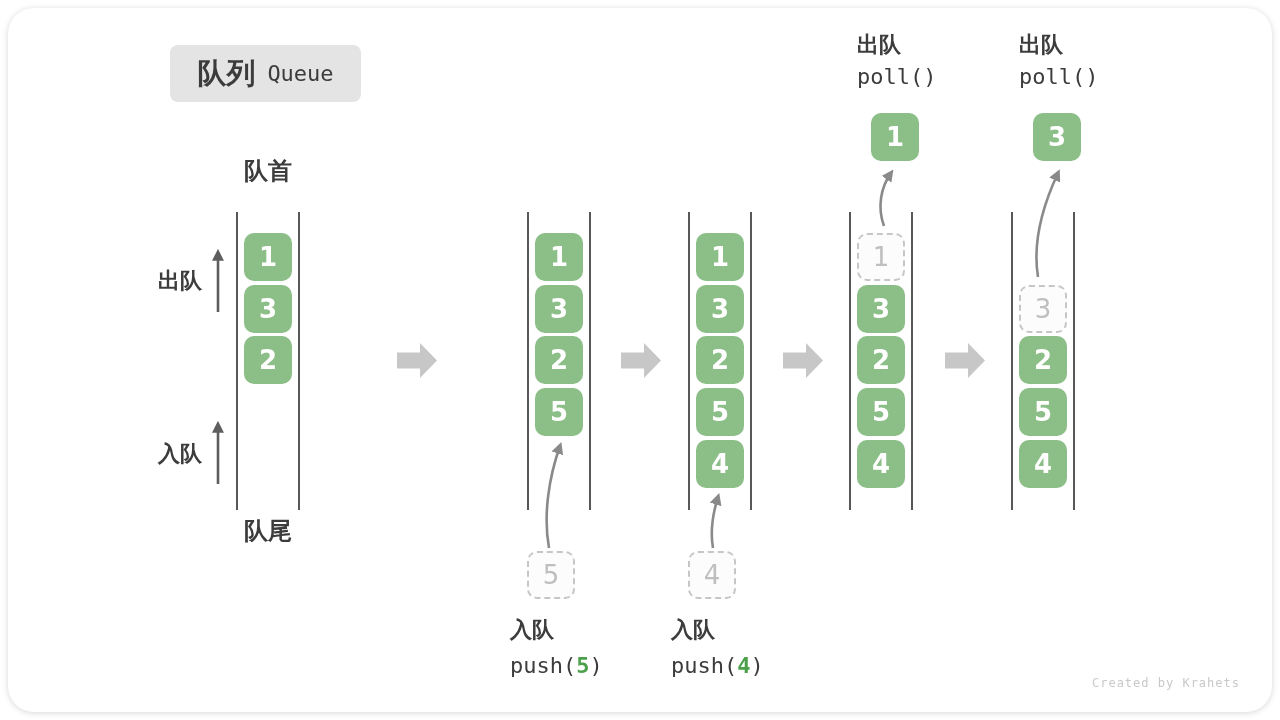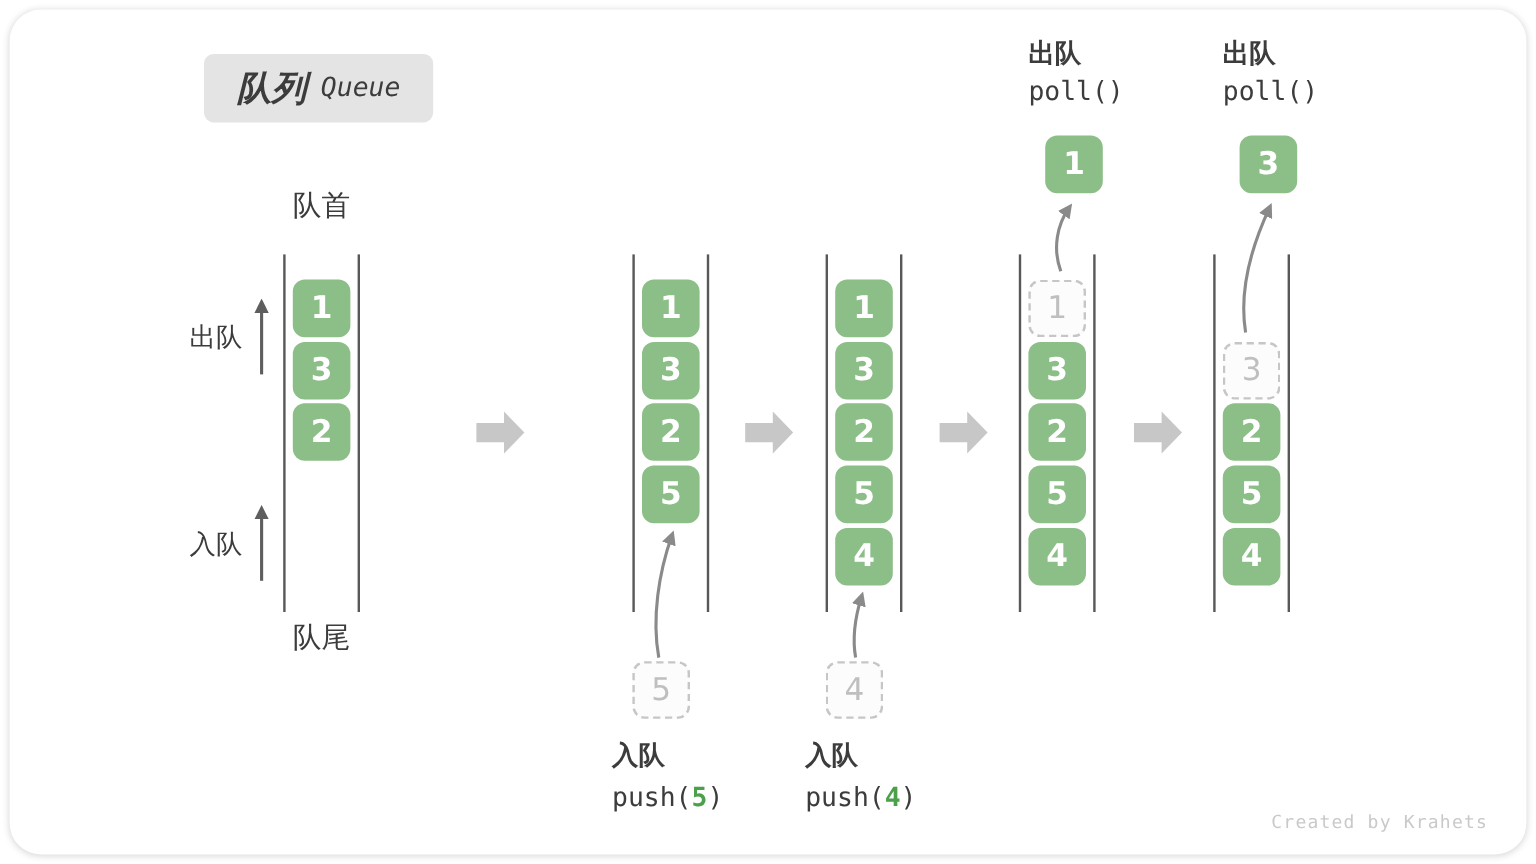--- a/index.html
+++ b/index.html
@@ -14,42 +14,42 @@
     --badge-bg:#E4E4E4;
     --watermark-text:#C9C9C9;
   }
   *{margin:0;padding:0;box-sizing:border-box;}
   html,body{width:1280px;height:720px;background:#fff;}
   body{font-family:"Liberation Sans",sans-serif;position:relative;overflow:hidden;}
   #stage{position:absolute;left:0;top:0;width:1280px;height:720px;}
   .card{position:absolute;left:8px;top:8px;width:1264px;height:704px;background:#fff;
         border-radius:26px;box-shadow:0 1px 6px rgba(0,0,0,.16);}
   .badge{position:absolute;left:170px;top:45px;width:191px;height:57px;background:var(--badge-bg);
-         border-radius:8px;display:flex;align-items:center;justify-content:center;gap:12px;font-style:italic;}
+         border-radius:8px;display:flex;align-items:center;justify-content:center;gap:12px;}
   .badge-zh{font-size:29px;font-weight:bold;color:var(--text-dark);}
   .badge-en{font-family:"DejaVu Sans Mono",monospace;font-size:22px;color:var(--text-dark);}
-  .lbl{position:absolute;color:var(--text-dark);font-weight:normal;}
+  .lbl{position:absolute;color:var(--text-dark);font-weight:bold;}
   .lbl.front,.lbl.rear{left:218px;width:100px;text-align:center;font-size:24px;}
   .lbl.front{top:155px;}
   .lbl.rear{top:515px;}
   .lbl.side{left:140px;width:62px;text-align:right;font-size:22px;}
   .lbl.side.dequeue{top:266px;}
   .lbl.side.enqueue{top:439px;}
   .vline{position:absolute;width:2px;background:var(--column-line);}
   .qbox{position:absolute;width:48px;height:48px;border-radius:10px;background:var(--box-green);
         color:#fff;font-family:"DejaVu Sans",sans-serif;font-size:26px;font-weight:bold;
         display:flex;align-items:center;justify-content:center;}
   .qbox.dashed{background:#FCFCFC;border:2px dashed var(--dashed-border);color:var(--dashed-text);
                font-weight:normal;}
   .op-label{position:absolute;font-size:22px;font-weight:bold;color:var(--text-dark);}
   .op-code{position:absolute;font-family:"DejaVu Sans Mono",monospace;font-size:22px;color:var(--text-dark);white-space:pre;}
   .op-code .arg{color:var(--code-green);font-weight:bold;}
   #overlay{position:absolute;left:0;top:0;width:1280px;height:720px;pointer-events:none;}
   .watermark{position:absolute;right:40px;top:676px;font-family:"DejaVu Sans Mono",monospace;
-             font-size:15px;color:var(--watermark-text);letter-spacing:1px;}
+             font-size:12px;color:var(--watermark-text);letter-spacing:1px;}
 </style>
 </head>
 <body>
 
 <div id="stage">
   <div class="card"></div>
 
   <div class="badge">
     <span class="badge-zh">队列</span>
     <span class="badge-en">Queue</span>

